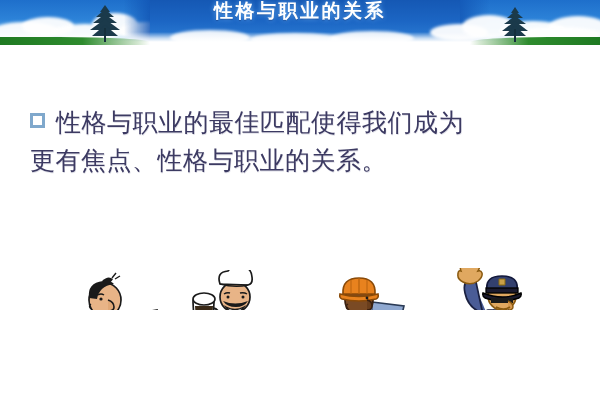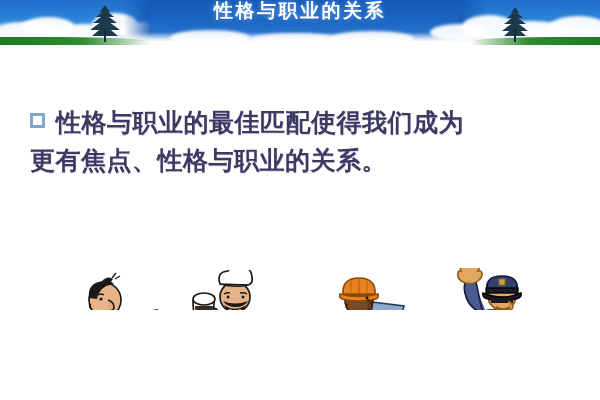--- a/index.html
+++ b/index.html
@@ -109,21 +109,21 @@
     flex:0 0 auto;
     width:15px; height:15px;
     margin-top:9px; margin-right:11px;
     border:3px solid #7FA8CC;
     background:#ffffff;
     box-shadow:inset 0 0 0 1px #ffffff;
   }
   .body-text {
     font-family:"DejaVu Serif","Liberation Serif", serif;
     font-size:25px;
-    font-weight:bold;
+    font-weight:normal;
     line-height:1.52;
     color:#3C3A62;
     letter-spacing:0.5px;
     text-shadow:0.5px 0.5px 0 rgba(200,200,215,.55);
   }
   .body-line2 {
     margin-left:-26px;
   }
 
   

